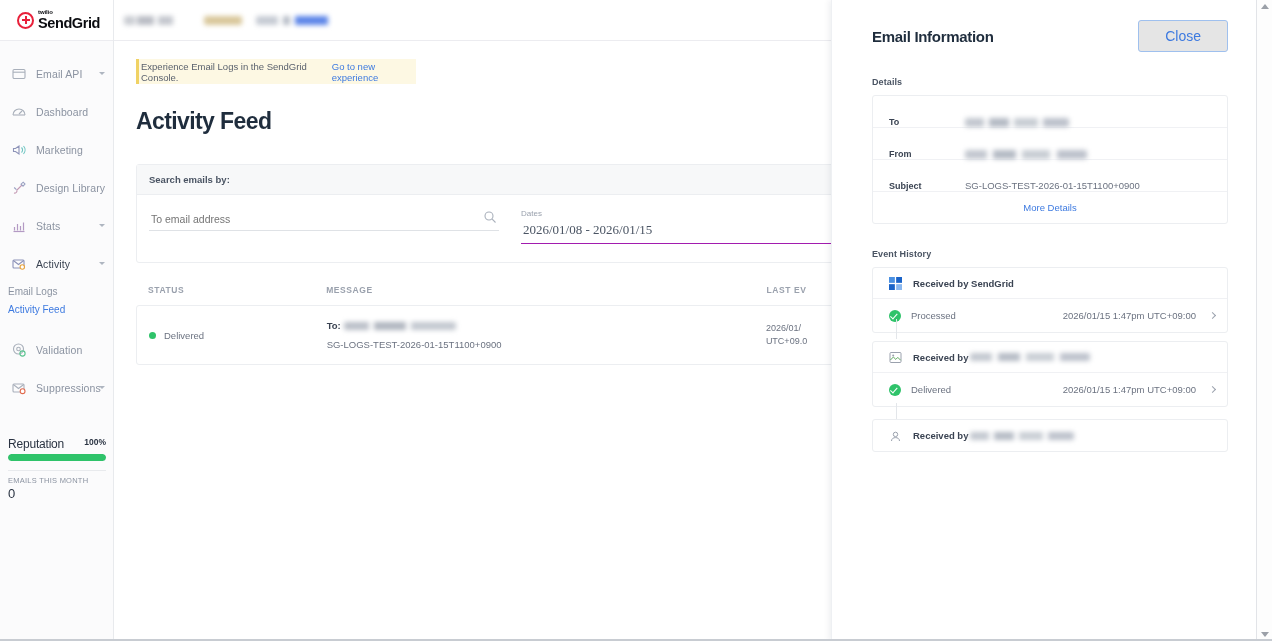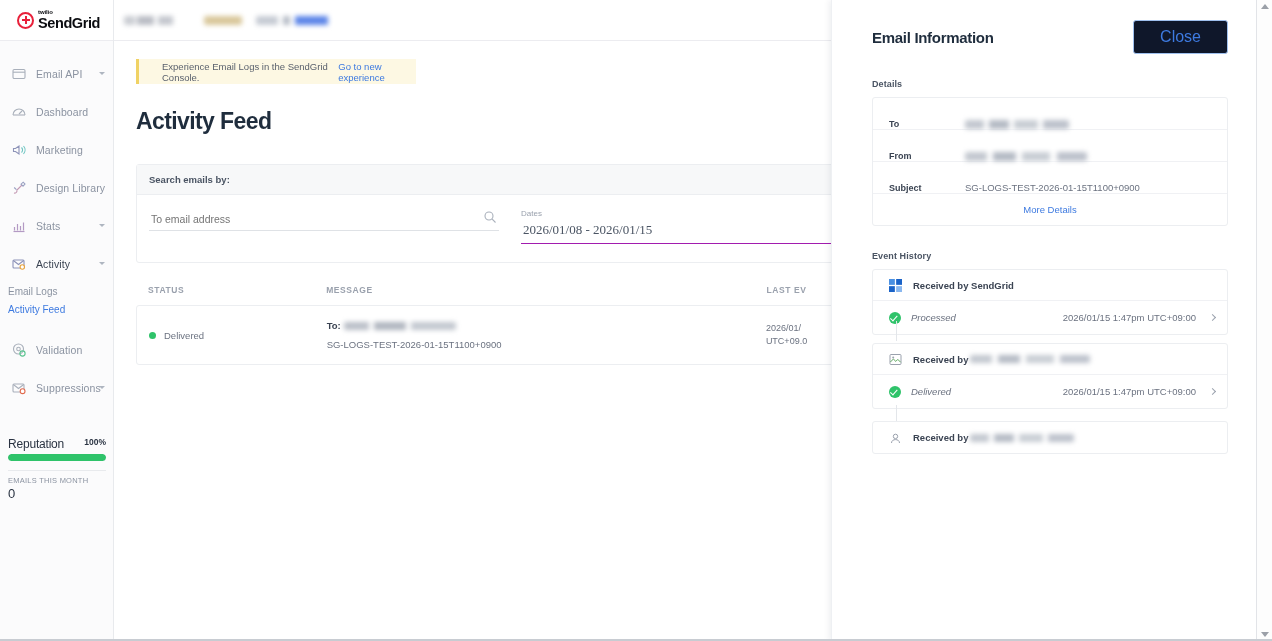--- a/index.html
+++ b/index.html
@@ -103,21 +103,21 @@
     background: linear-gradient(90deg,#c6cbd4 0 28%,#fff 28% 34%,#b5bbc6 34% 44%,#fff 44% 50%,#5b84e8 50% 92%,#fff 92% 100%); }
 
   
   .content {
     position: absolute; left: 114px; top: 41px; right: 0; bottom: 0;
     background: #ffffff; overflow: hidden;
   }
   .banner {
     margin: 18px 0 0 22px; width: 280px; height: 25px;
     background: #fdf8e3; border-left: 3px solid #f0d264;
-    display: flex; align-items: center; padding-left: 23px;
+    display: flex; align-items: center; padding-left: 2px;
     font-size: 9.5px; color: #5a616d;
   }
   .banner a { color: #3d7ae0; text-decoration: none; margin-left: 3px; }
   .page-title {
     margin: 24px 0 0 22px; font-size: 23px; font-weight: bold;
     color: #1f2d3d; letter-spacing: -0.6px;
   }
 
   .search-card {
     margin: 29px 0 0 22px; width: 760px;
@@ -177,22 +177,22 @@
     background: #ffffff; box-shadow: -2px 0 6px rgba(20,30,50,0.07);
     border-left: 1px solid #eef0f3;
     padding: 0 40px;
   }
   .panel-head {
     display: flex; align-items: center; justify-content: space-between;
     padding-top: 20px;
   }
   .panel-title { font-size: 15px; font-weight: bold; color: #1f2d3d; letter-spacing: -0.3px; }
   .close-btn {
-    border: 1px solid #9fc0ee; background: #0f172a; color: #3d7ae0;
-    font-size: 16px; font-family: inherit; border-radius: 3px;
+    border: 1px solid #9fc0ee; background: #e5e5e5; color: #3d7ae0;
+    font-size: 14px; font-family: inherit; border-radius: 3px;
     padding: 7px 26px; cursor: pointer;
   }
   .panel-section-label {
     margin-top: 25px; font-size: 9px; font-weight: bold; color: #4a5463;
     letter-spacing: 0.1px;
   }
   .detail-card {
     margin-top: 8px; border: 1px solid #eceef1; border-radius: 3px; background: #fff;
   }
   .detail-row {
@@ -227,21 +227,21 @@
   }
   .check {
     width: 12px; height: 12px; border-radius: 50%; background: #2fc36a;
     flex: 0 0 auto; position: relative;
   }
   .check::after {
     content: ""; position: absolute; left: 3.4px; top: 2.4px;
     width: 3px; height: 5.5px; border: solid #fff;
     border-width: 0 1.6px 1.6px 0; transform: rotate(42deg);
   }
-  .event-name { margin-left: 10px; font-size: 9.5px; color: #6b7280; flex: 1; font-style: italic; }
+  .event-name { margin-left: 10px; font-size: 9.5px; color: #6b7280; flex: 1; }
   .event-time { font-size: 9.5px; color: #6b7280; }
   .chev {
     margin-left: 14px; width: 5px; height: 5px;
     border-right: 1.2px solid #9aa1ad; border-top: 1.2px solid #9aa1ad;
     transform: rotate(45deg);
   }
   .connector {
     position: absolute; left: 24px; width: 1px; height: 20px; background: #e3e6ea;
   }
 

